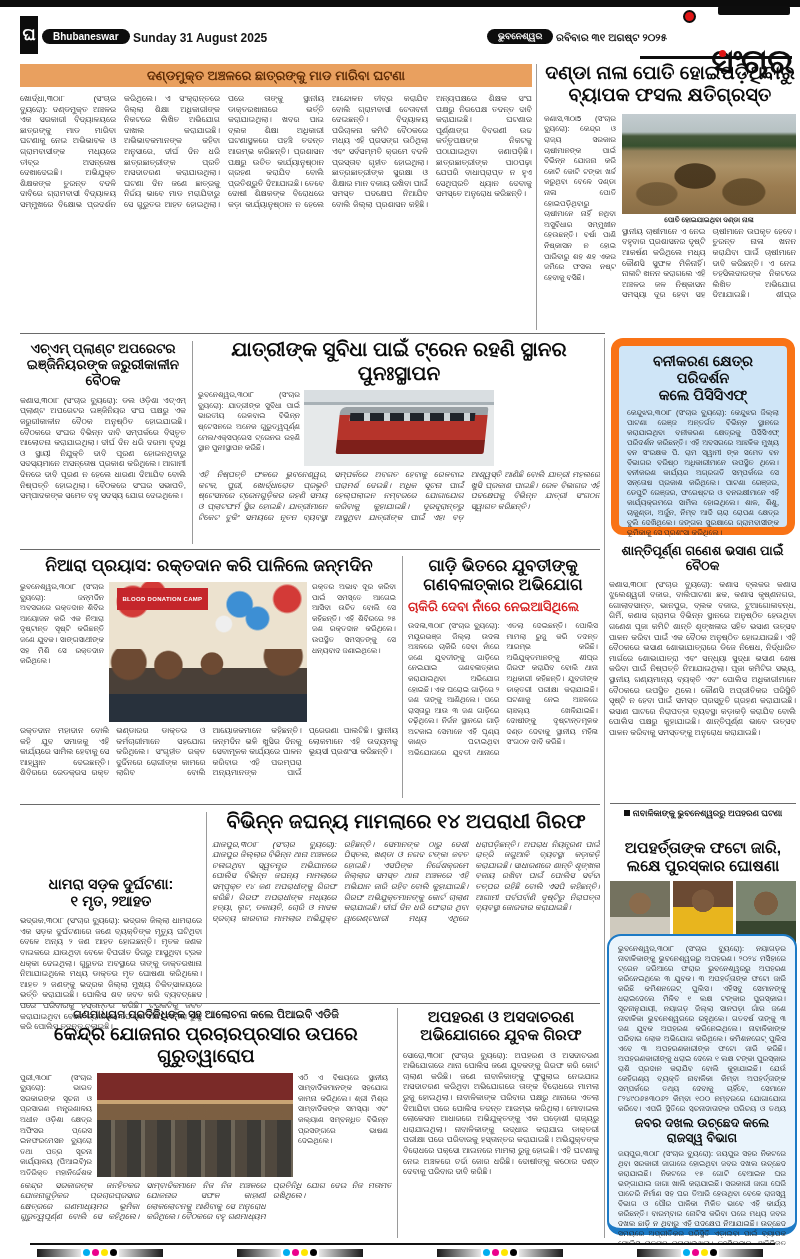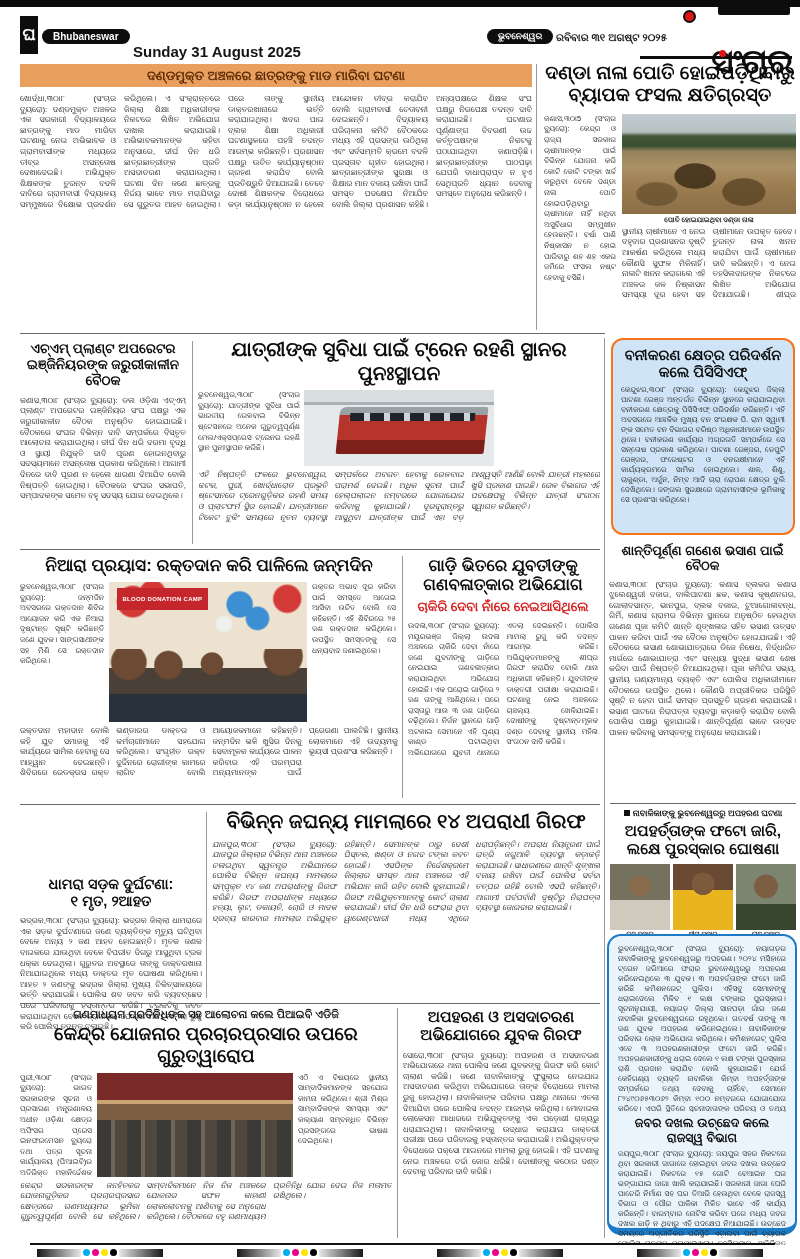--- a/index.html
+++ b/index.html
@@ -5,21 +5,21 @@
   html,body{margin:0;padding:0;background:#fff;}
   .page{position:relative;width:800px;height:1259px;background:#fff;overflow:hidden;
         font-family:"Liberation Sans",sans-serif;color:#141414;}
   .abs{position:absolute;}
   .topbar{left:0;top:0;width:800px;height:7px;background:#0c0c0c;}
   
   .letterbox{left:20px;top:16px;width:18px;height:38px;background:#0d0d0d;color:#fff;
              display:flex;align-items:center;justify-content:center;font-size:17px;font-weight:bold;}
   .pill{background:#0d0d0d;color:#fff;border-radius:9px;padding:2px 11px;font-weight:bold;}
   .pill-en{left:42px;top:29px;font-size:10px;}
-  .date-en{left:133px;top:43px;font-size:15px;font-weight:bold;}
+  .date-en{left:133px;top:31px;font-size:12px;font-weight:bold;}
   .pill-or{left:487px;top:29px;font-size:9px;}
   .date-or{left:556px;top:31px;font-size:10.5px;font-weight:bold;}
   .logo-wrap{right:8px;top:6px;width:152px;height:50px;border-bottom:3px solid #0d0d0d;}
   .logo-topbox{position:absolute;right:2px;top:0;width:72px;height:9px;background:#0d0d0d;border-radius:2px;}
   .logo-text{position:absolute;right:0;top:7px;font-size:34px;font-weight:800;letter-spacing:-1px;color:#0d0d0d;line-height:40px;margin-top:28px;}
   .logo-dot-top{position:absolute;right:96px;top:4px;width:9px;height:9px;border-radius:50%;background:#e01616;border:2px solid #0d0d0d;}
   .logo-dot-bottom{position:absolute;right:66px;top:44px;width:7px;height:7px;border-radius:50%;background:#e01616;}
   
   .hr{background:#6a6a6a;height:1px;}
   .vr{background:#9a9a9a;width:1px;}
@@ -27,24 +27,24 @@
   
   .kickbar{height:23px;background:#e9a05f;color:#5c2a05;font-size:13px;font-weight:bold;
            display:flex;align-items:center;justify-content:center;}
   .hl{font-weight:800;color:#0b0b0b;text-align:center;line-height:1.18;}
   .bd{font-size:8px;line-height:10.6px;text-align:justify;color:#222;overflow:hidden;}
   .cols5{column-count:5;column-gap:8px;}
   .cols4{column-count:4;column-gap:7px;}
   .cols3{column-count:3;column-gap:7px;font-style:italic;}
   .cols2{column-count:2;column-gap:7px;}
   .caption{font-size:7px;font-weight:bold;text-align:center;color:#222;}
-  .subhead-red{color:#d51f1f;font-weight:800;text-align:center;}
+  .subhead-red{color:#d51f1f;font-weight:800;}
   .kick-sq{display:inline-block;width:6px;height:6px;background:#111;margin-right:3px;}
   
-  .bluebox{border:2px solid #f97316;border-radius:12px;background:#cfe5f7;padding:7px 8px;box-sizing:border-box;}
+  .bluebox{border:8px solid #f97316;border-radius:12px;background:#cfe5f7;padding:7px 8px;box-sizing:border-box;}
   .bluebox2{border:2px solid #1d7ac5;border-bottom:7px solid #1d7ac5;border-radius:14px;background:#eaf4fc;padding:8px 9px;box-sizing:border-box;}
   
   .photo{position:relative;overflow:hidden;background:#ccc;}
   .ph-field{background:
     radial-gradient(ellipse at 42% 62%, rgba(60,44,22,.85) 0 14%, transparent 15%),
     radial-gradient(ellipse at 70% 78%, rgba(80,60,30,.7) 0 12%, transparent 13%),
     radial-gradient(ellipse at 20% 80%, rgba(90,70,40,.6) 0 10%, transparent 11%),
     linear-gradient(180deg,#c3ccd0 0%,#b6c1c2 18%,#46583b 22%,#37502f 32%,#93805a 37%,#ab9166 52%,#9c7d51 72%,#8a6e46 100%);}
   .ph-train{background:linear-gradient(180deg,#d9dee1 0 16%,#a8b1b6 16% 20%,#e6e9ea 20% 100%);}
   .ph-train::before{content:"";position:absolute;left:18%;top:22%;width:78%;height:62%;
@@ -202,21 +202,21 @@
   <div class="abs vr" style="left:206px;top:812px;height:186px;"></div>
 
   <div class="abs" style="left:212px;top:810px;width:388px;">
     <div class="hl" style="font-size:20px;">ବିଭିନ୍ନ ଜଘନ୍ୟ ମାମଲାରେ ୧୪ ଅପରାଧୀ ଗିରଫ</div>
     <div class="bd cols3" style="height:156px;margin-top:6px;">ଯାଜପୁର,୩୦ା୮ (ସଂଚାର ବ୍ୟୁରୋ): ଯାଜପୁର ଜିଲ୍ଲାର ବିଭିନ୍ନ ଥାନା ଅଞ୍ଚଳରେ ଚଳାଇଥିବା ସ୍ୱତନ୍ତ୍ର ଅଭିଯାନରେ ପୋଲିସ ବିଭିନ୍ନ ଜଘନ୍ୟ ମାମଲାରେ ସମ୍ପୃକ୍ତ ୧୪ ଜଣ ଅପରାଧୀଙ୍କୁ ଗିରଫ କରିଛି। ଗିରଫ ଅପରାଧୀଙ୍କ ମଧ୍ୟରେ ହତ୍ୟା, ଲୁଟ, ଡକାୟତି, ଚୋରି ଓ ମାଦକ ଦ୍ରବ୍ୟ କାରବାର ମାମଲାର ଅଭିଯୁକ୍ତ ରହିଛନ୍ତି। ସେମାନଙ୍କ ଠାରୁ ଦେଶୀ ପିସ୍ତଲ, ଖଣ୍ଡା ଓ ନଗଦ ଟଙ୍କା ଜବତ ହୋଇଛି। ଏସପିଙ୍କ ନିର୍ଦ୍ଦେଶକ୍ରମେ ଜିଲ୍ଲାର ସମସ୍ତ ଥାନା ଅଞ୍ଚଳରେ ଏହି ଅଭିଯାନ ଜାରି ରହିବ ବୋଲି କୁହାଯାଇଛି। ଗିରଫ ଅଭିଯୁକ୍ତମାନଙ୍କୁ କୋର୍ଟ ଚାଲାଣ କରାଯାଇଛି। ଦୀର୍ଘ ଦିନ ଧରି ଫେରାର ଥିବା ୱାରେଣ୍ଟଧାରୀ ମଧ୍ୟ ଏଥିରେ ଧରାପଡ଼ିଛନ୍ତି। ଅପରାଧ ନିୟନ୍ତ୍ରଣ ପାଇଁ ରାତ୍ରି ଜଗୁଆଳି ବ୍ୟବସ୍ଥା କଡ଼ାକଡ଼ି କରାଯାଇଛି। ସାଧାରଣରେ ଶାନ୍ତି ଶୃଙ୍ଖଳା ବଜାୟ ରଖିବା ପାଇଁ ପୋଲିସ ସର୍ବଦା ତତ୍ପର ରହିଛି ବୋଲି ଏସପି କହିଛନ୍ତି। ଆଗାମୀ ପର୍ବପର୍ବାଣି ଦୃଷ୍ଟିରୁ ନିରାପତ୍ତା ବ୍ୟବସ୍ଥା ଜୋରଦାର କରାଯାଇଛି।</div>
   </div>
 
   <div class="abs hr" style="left:610px;top:803px;width:186px;"></div>
   <div class="abs" style="left:610px;top:808px;width:186px;">
     <div style="font-size:8.5px;font-weight:bold;text-align:center;"><span class="kick-sq"></span><span>ନାବାଳିକାଙ୍କୁ ଭୁବନେଶ୍ୱରରୁ ଅପହରଣ ଘଟଣା</span></div>
-    <div class="hl" style="font-size:15.5px;margin-top:3px;text-align:center;">
+    <div class="hl" style="font-size:15.5px;margin-top:20px;text-align:center;">
       <div>ଅପହର୍ତ୍ତାଙ୍କ ଫଟୋ ଜାରି,</div>
       <div>ଲକ୍ଷେ ପୁରସ୍କାର ଘୋଷଣା</div>
     </div>
     <div class="flexrow" style="margin-top:5px;gap:3px;justify-content:center;">
       <div>
         <div class="photo portrait pt1"></div>
         <div class="caption" style="font-size:6.5px;">ଚନ୍ଦୁ ତକାର</div>
       </div>
       <div>
         <div class="photo portrait pt2"></div>

